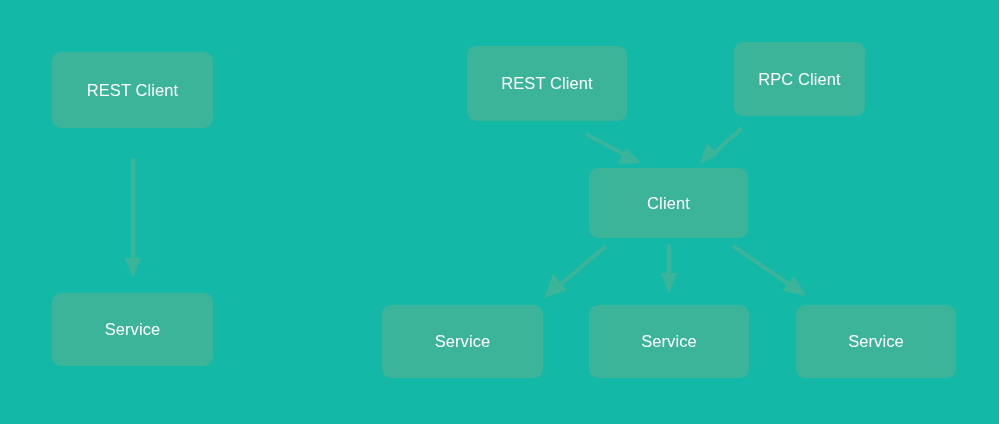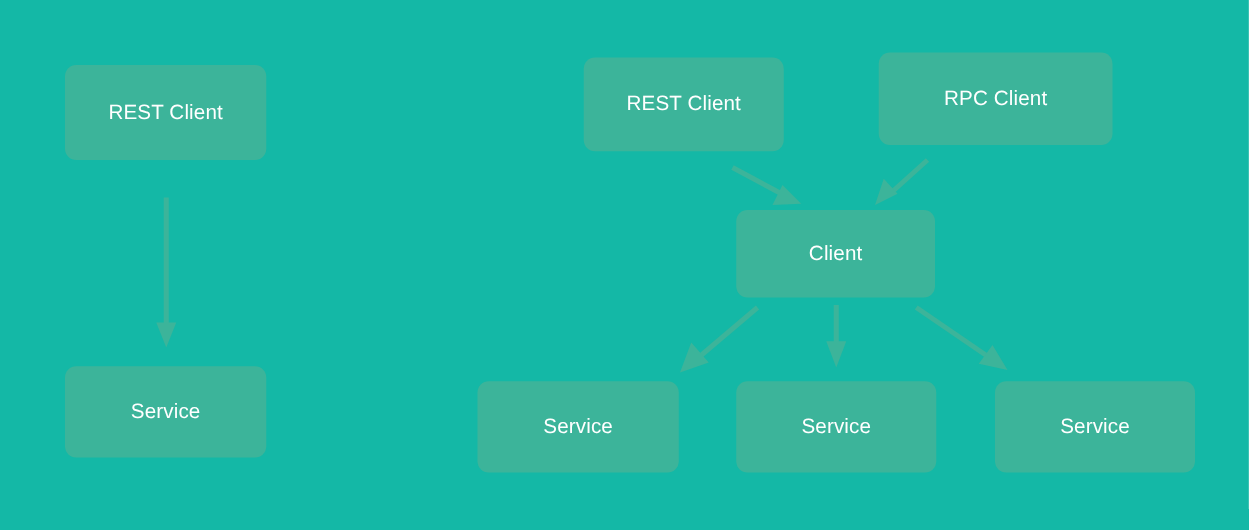--- a/index.html
+++ b/index.html
@@ -98,21 +98,21 @@
   </div>
 
   <div class="node" style="left:52px; top:293px; width:161px; height:73px;">
     <span class="node-label">Service</span>
   </div>
 
   <div class="node" style="left:467px; top:46px; width:160px; height:75px;">
     <span class="node-label">REST Client</span>
   </div>
 
-  <div class="node" style="left:703px; top:42px; width:187px; height:74px;">
+  <div class="node" style="left:734px; top:42px; width:131px; height:74px;">
     <span class="node-label">RPC Client</span>
   </div>
 
   <div class="node" style="left:589px; top:168px; width:159px; height:70px;">
     <span class="node-label">Client</span>
   </div>
 
   <div class="node" style="left:382px; top:305px; width:161px; height:73px;">
     <span class="node-label">Service</span>
   </div>

